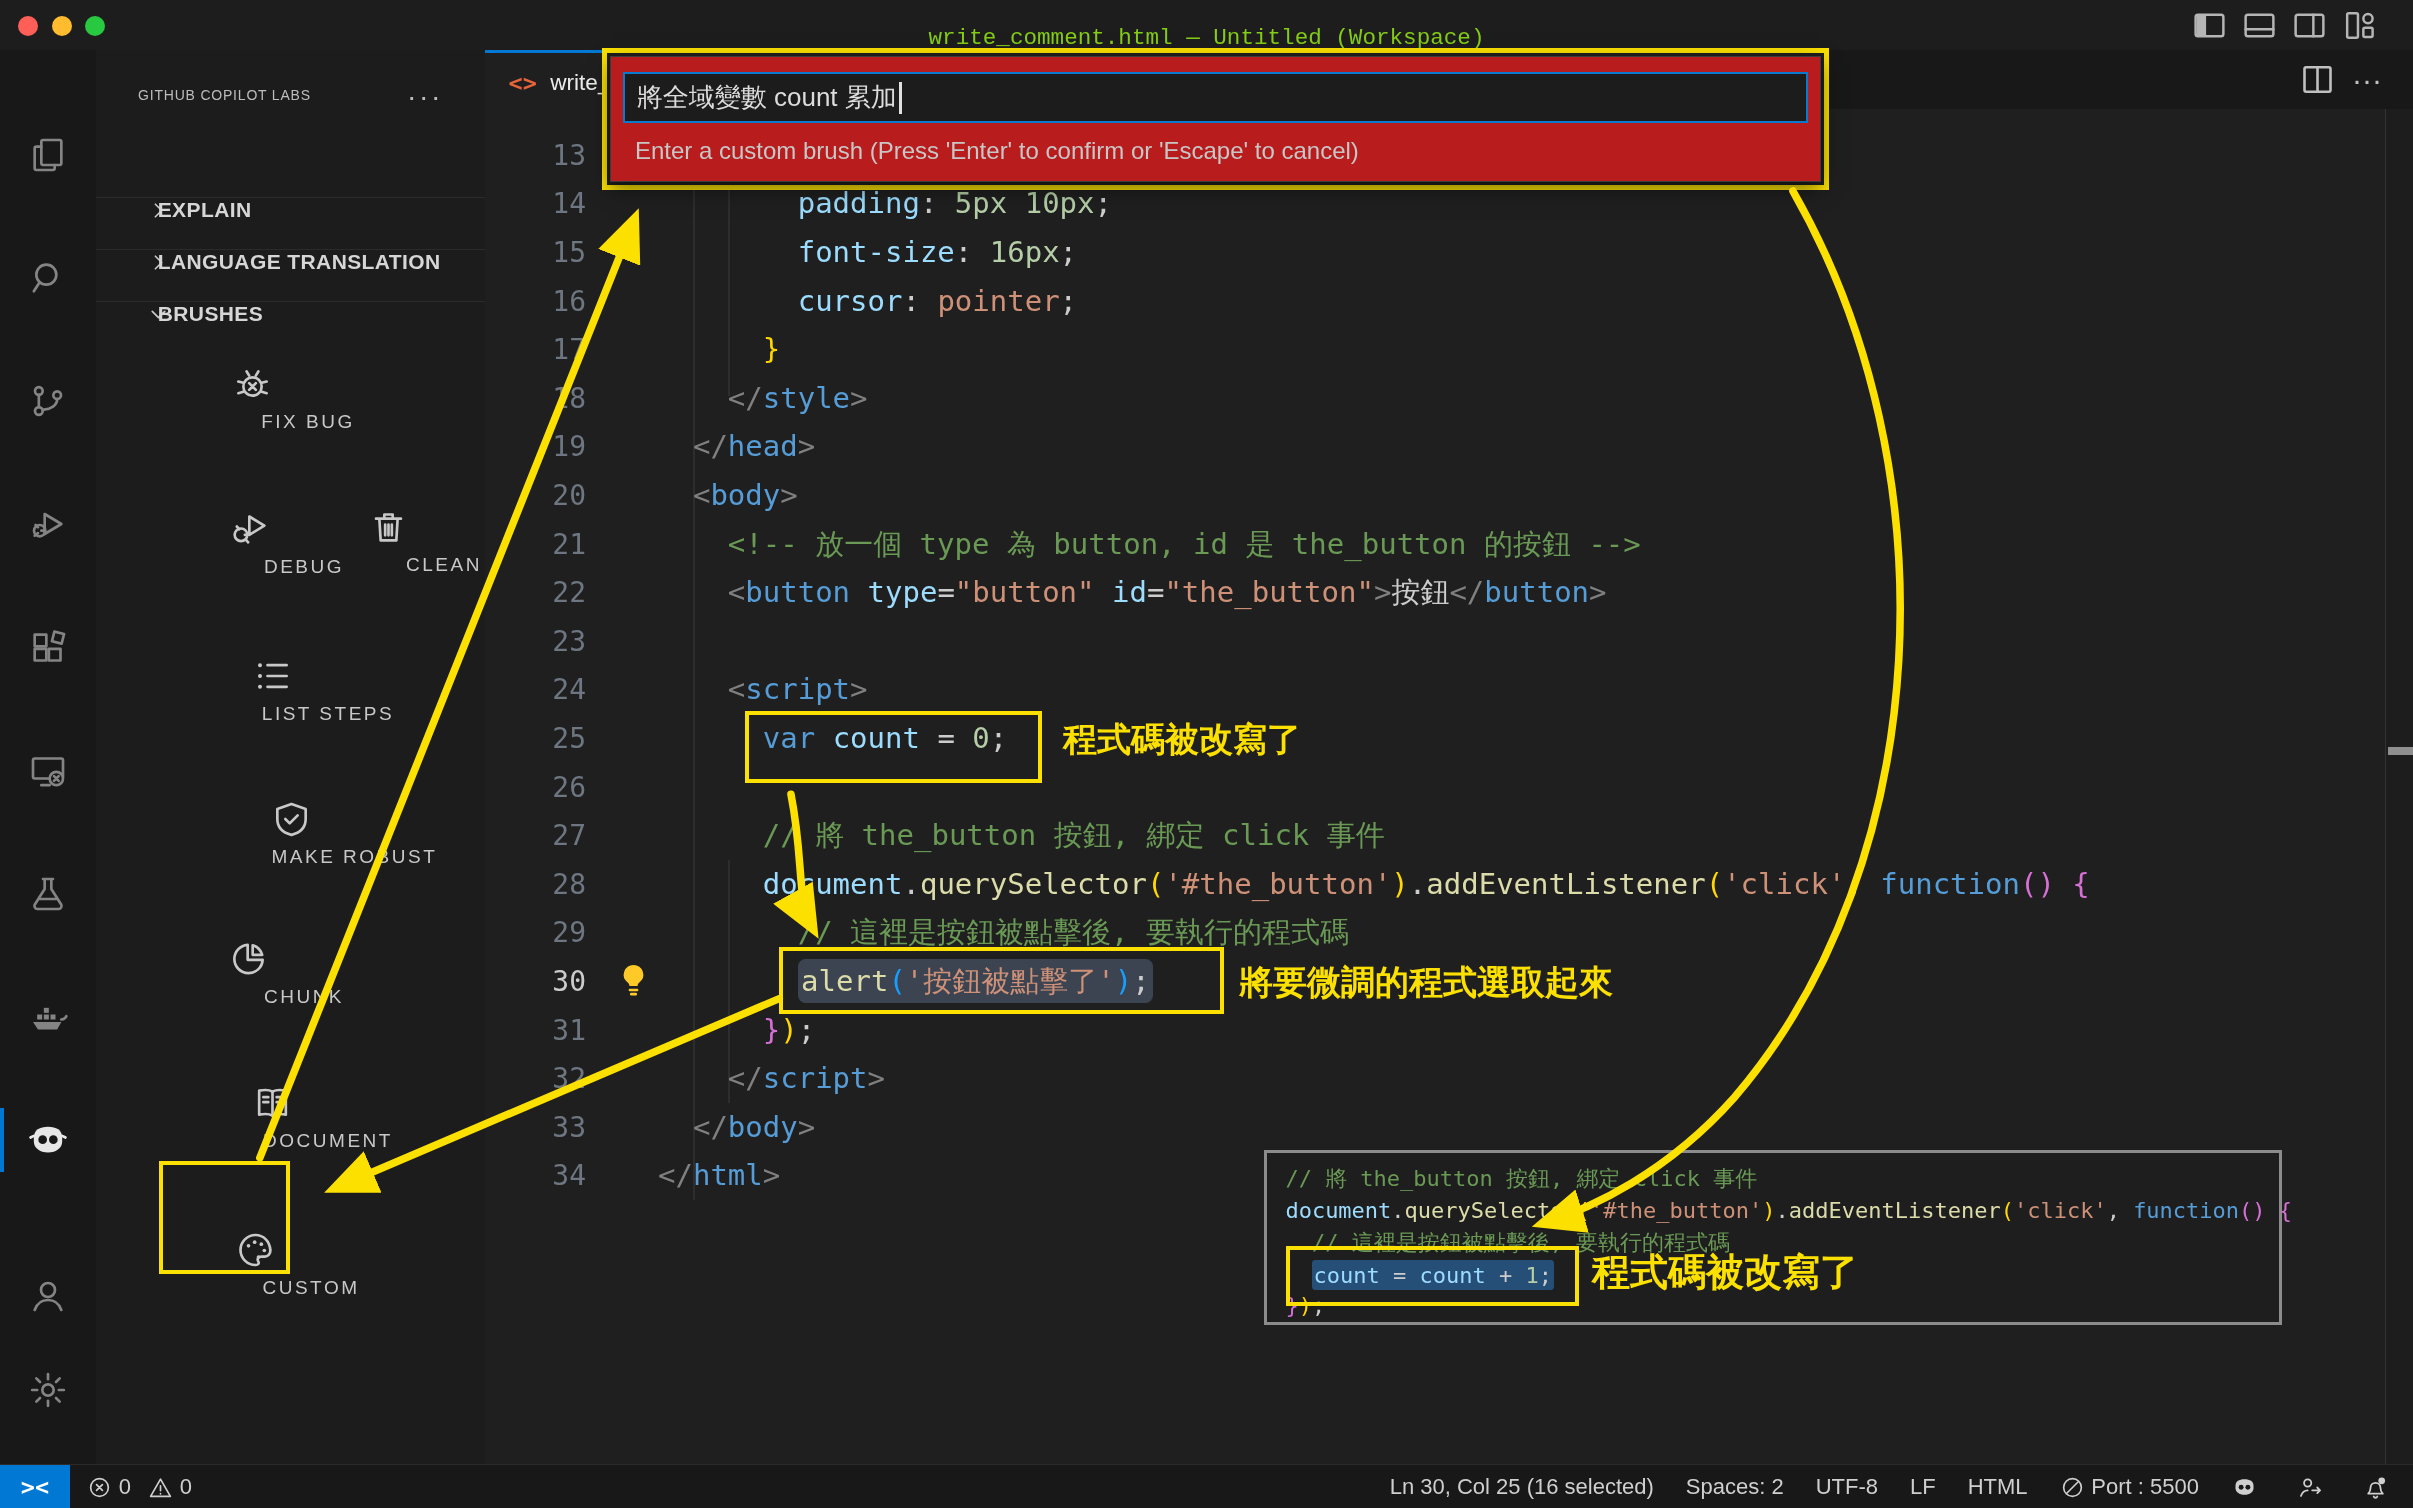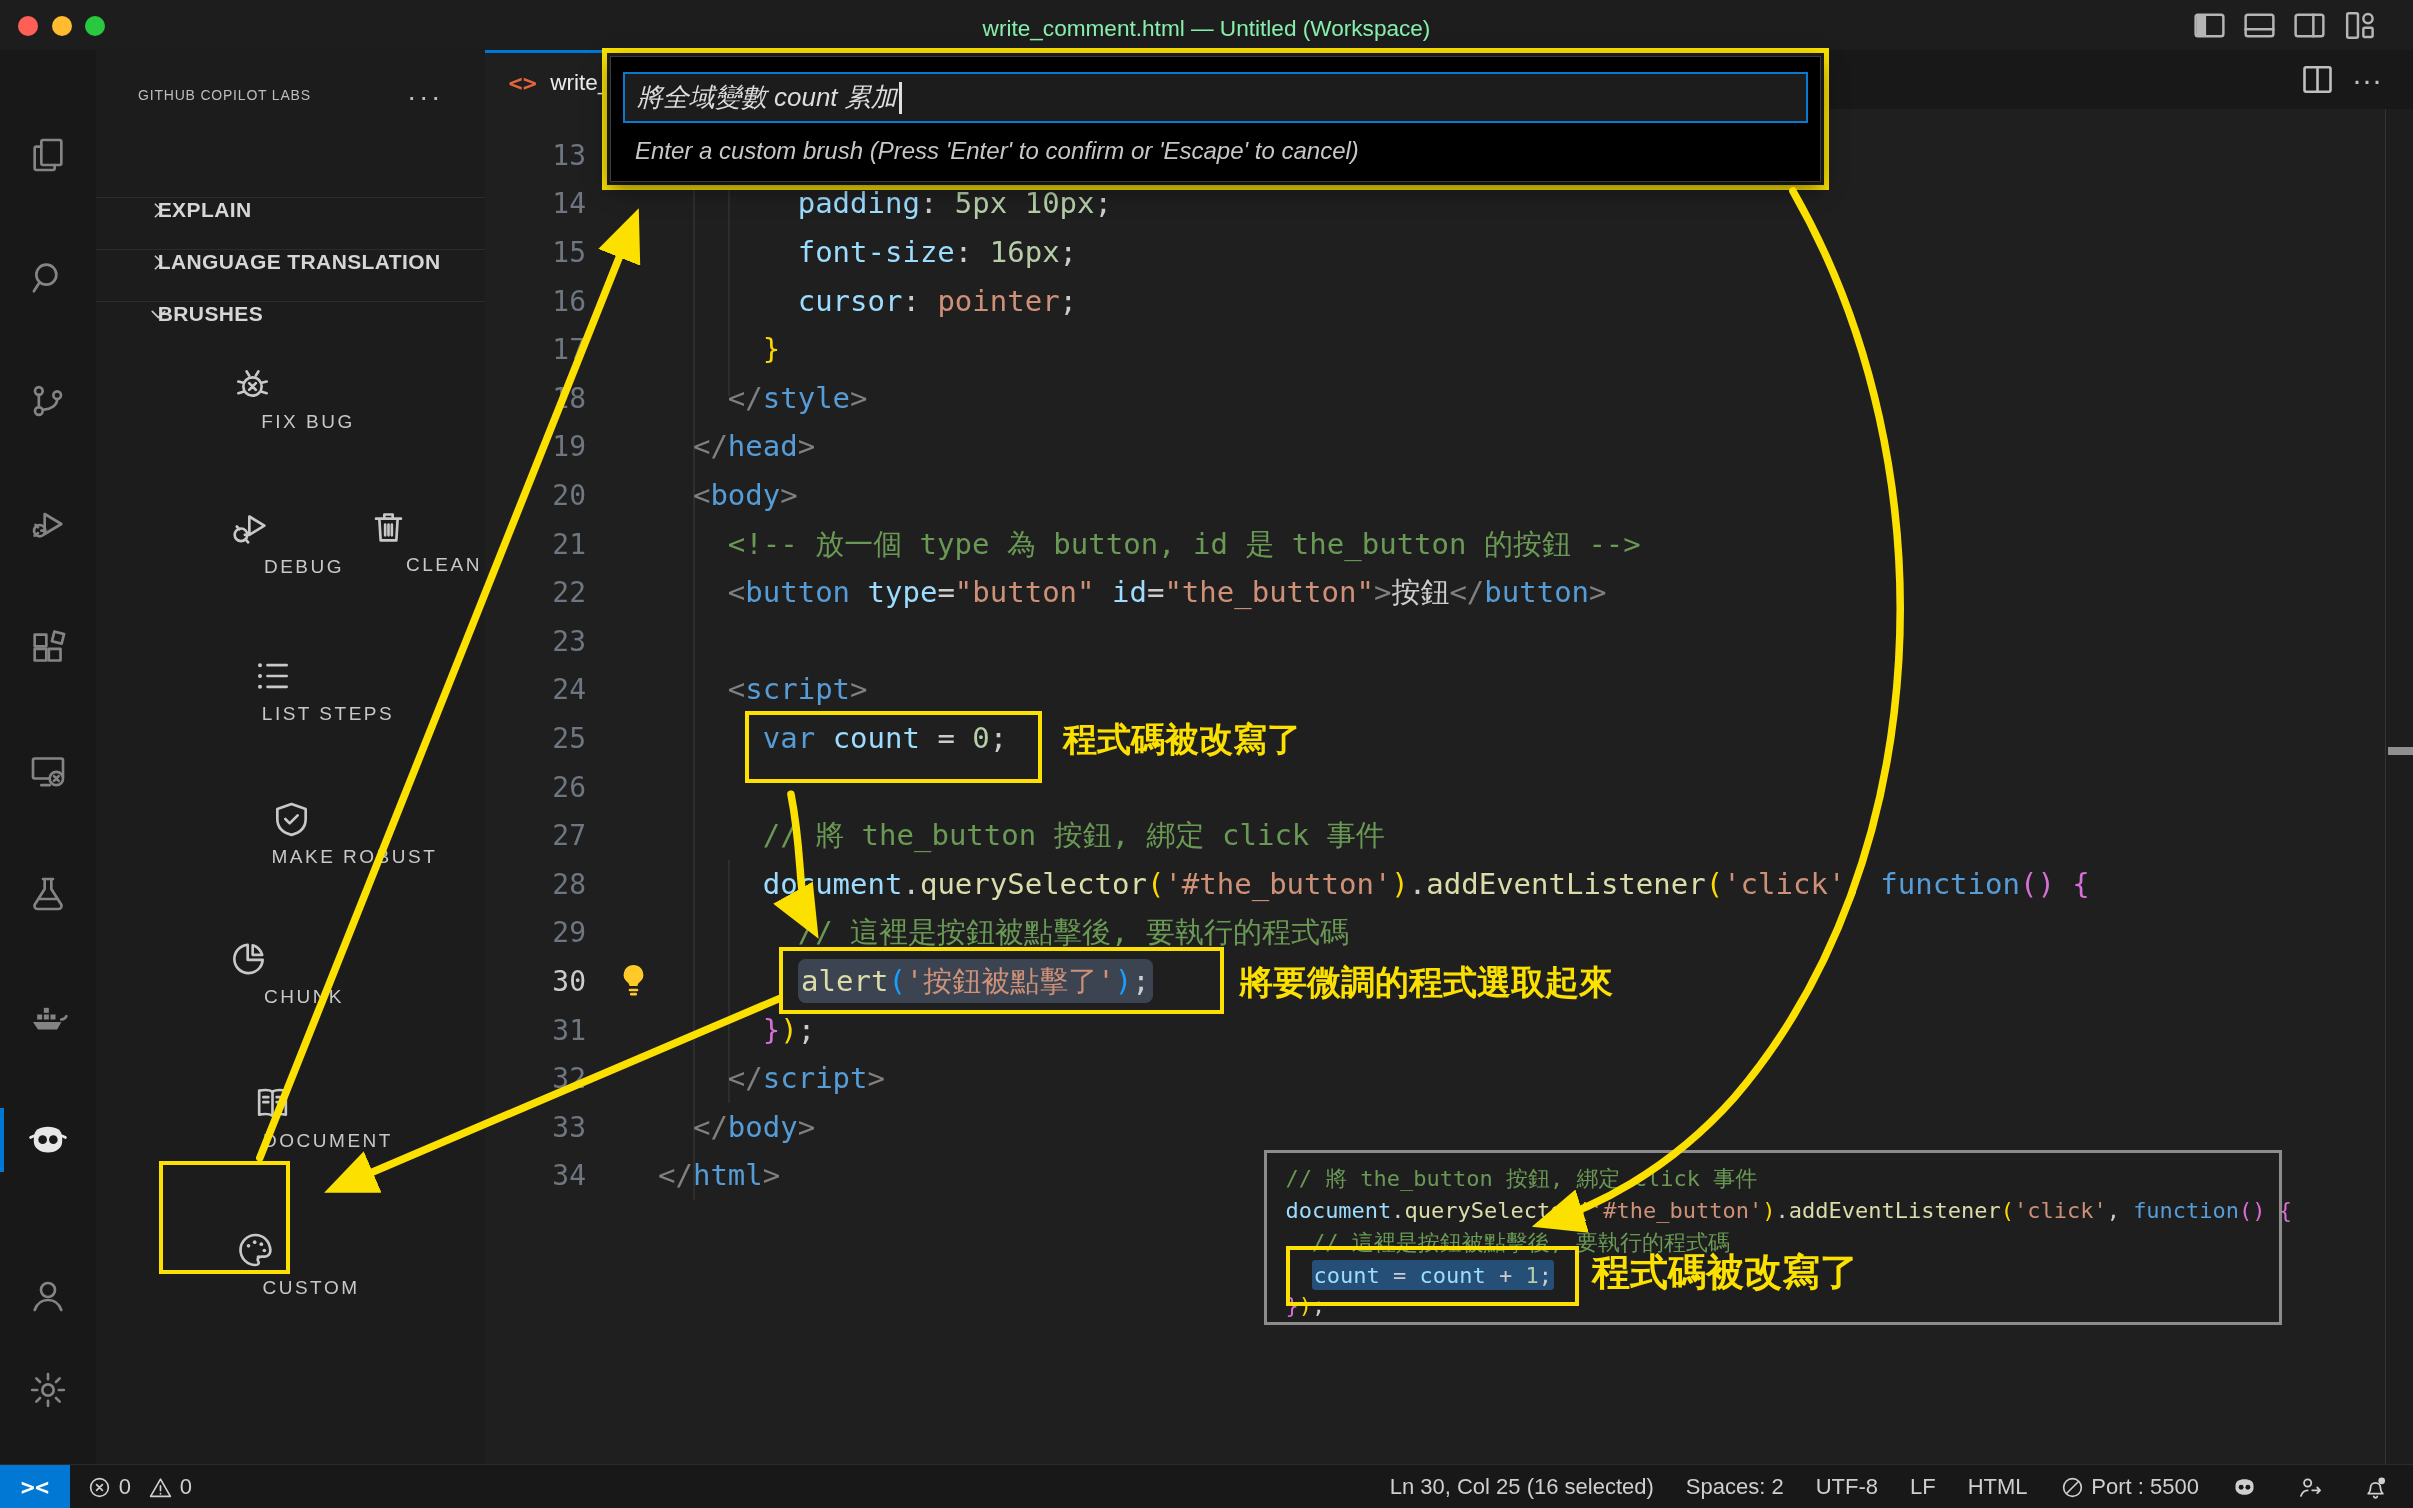--- a/index.html
+++ b/index.html
@@ -2,22 +2,22 @@
 <html style="font-size:13.4px"><head>
 <meta charset="utf-8">
 <style>
   html,body{margin:0;padding:0;background:#101010;}
   body{width:2413px;height:1508px;position:relative;overflow:hidden;
        font-family:"Liberation Sans",sans-serif;color:#cccccc;}
   .abs{position:absolute;}
   
   #titlebar{left:0;top:0;width:2413px;height:50px;background:#1d1d1d;border-bottom:0.8px solid #2a2a2a;}
   .tlight{position:absolute;top:16px;width:20px;height:20px;border-radius:50%;}
-  #win-title{position:absolute;left:0;right:0;top:4px;height:50px;line-height:50px;text-align:center;
-             font-size:22.6px;color:#86efac;}
+  #win-title{position:absolute;left:0;right:0;top:13px;height:50px;line-height:50px;text-align:center;
+             font-size:22.6px;color:#84cc16;font-family:Liberation Mono, monospace;}
   .tb-icon{position:absolute;top:6.7px;width:37px;height:37px;color:#b5b5b5;}
   
   #activitybar{left:0;top:50px;width:96px;height:1414px;background:#181818;border-right:0.8px solid #2b2b2b;}
   .act-item{position:absolute;left:0;width:96px;height:84px;display:flex;align-items:center;justify-content:center;color:#848484;}
   .act-item.active{color:#e7e7e7;}
   .act-item .blue-bar{position:absolute;left:0;top:10px;width:4.2px;height:64px;background:#0078d4;}
   .act-item svg{width:40px;height:40px;}
   
   #sidebar{left:96px;top:50px;width:389px;height:1414px;background:#1c1c1c;border-right:0.8px solid #2b2b2b;}
   #sb-header{position:absolute;left:0;top:0;width:100%;height:96px;}
@@ -48,21 +48,21 @@
   .ed-line .num.cur{color:#cccccc;}
   .ed-line .code{position:absolute;left:173px;top:0;}
   .tk-txt{color:#cccccc}.tk-punc{color:#808080}.tk-tag{color:#569cd6}.tk-attr{color:#9cdcfe}
   .tk-str{color:#ce9178}.tk-num{color:#b5cea8}.tk-kw{color:#569cd6}.tk-var{color:#9cdcfe}
   .tk-fn{color:#dcdcaa}.tk-cmt{color:#6a9955}.tk-b1{color:#ffd700}.tk-b2{color:#d670d6}.tk-b3{color:#179fff}
   .sel-gray{background:#3c4452;border-radius:7.5px;padding:5px 3.4px;}
   .sel-blue{background:#264f78;border-radius:3.4px;padding:2.5px 1.7px;}
   #lightbulb{left:614px;top:960px;width:39px;height:39px;}
   
   #popup-outer{left:602px;top:48px;width:1217px;height:132px;border:5px solid #fce100;background:#1f1f1f;z-index:40;}
-  #popup-panel{position:absolute;left:3.4px;top:3.4px;right:3.4px;bottom:3.4px;background:#000000;border:0.8px solid #3c3c3c;box-shadow:0 6.7px 20px rgba(0,0,0,.5);font-style:italic;}
+  #popup-panel{position:absolute;left:3.4px;top:3.4px;right:3.4px;bottom:3.4px;background:#b91c1c;border:0.8px solid #3c3c3c;box-shadow:0 6.7px 20px rgba(0,0,0,.5);}
   #popup-input{position:absolute;left:11.7px;top:15px;right:11.7px;height:47px;background:#1c1c1c;
                border:2.5px solid #0a7ad1;display:flex;align-items:center;}
   #popup-input .val{margin-left:11.7px;font-size:26px;color:#dcdcdc;}
   #popup-input .caret{display:inline-block;width:2.5px;height:32px;background:#e0e0e0;margin-left:2.5px;}
   #popup-hint{position:absolute;left:23.5px;top:80px;font-size:24px;color:#c7c7c7;}
   
   .ybox{position:absolute;border:4.2px solid #fce100;z-index:30;}
   .ann{position:absolute;z-index:35;color:#fce100;font-weight:bold;font-size:34px;white-space:nowrap;
        font-family:"Liberation Sans",sans-serif;}
   #arrows{position:absolute;left:0;top:0;width:2413px;height:1508px;z-index:60;pointer-events:none;}

